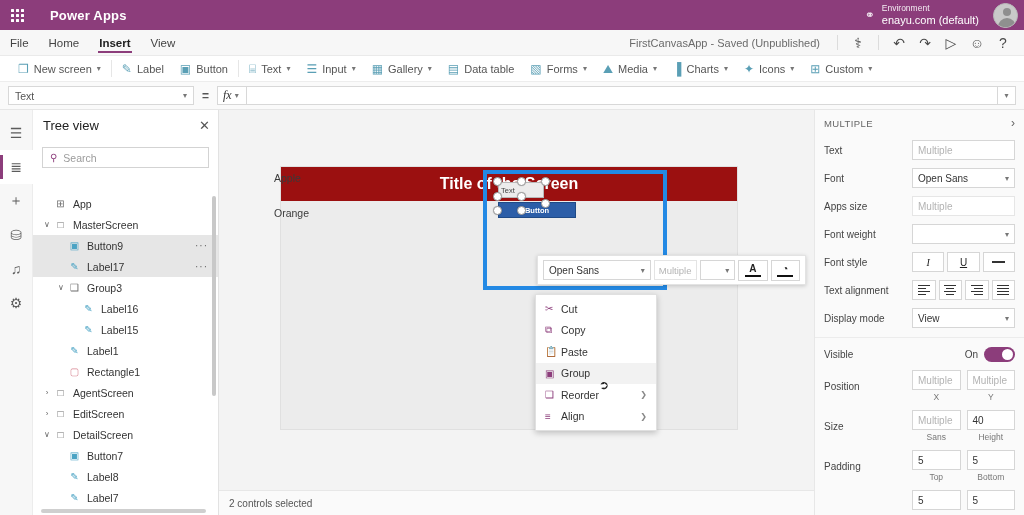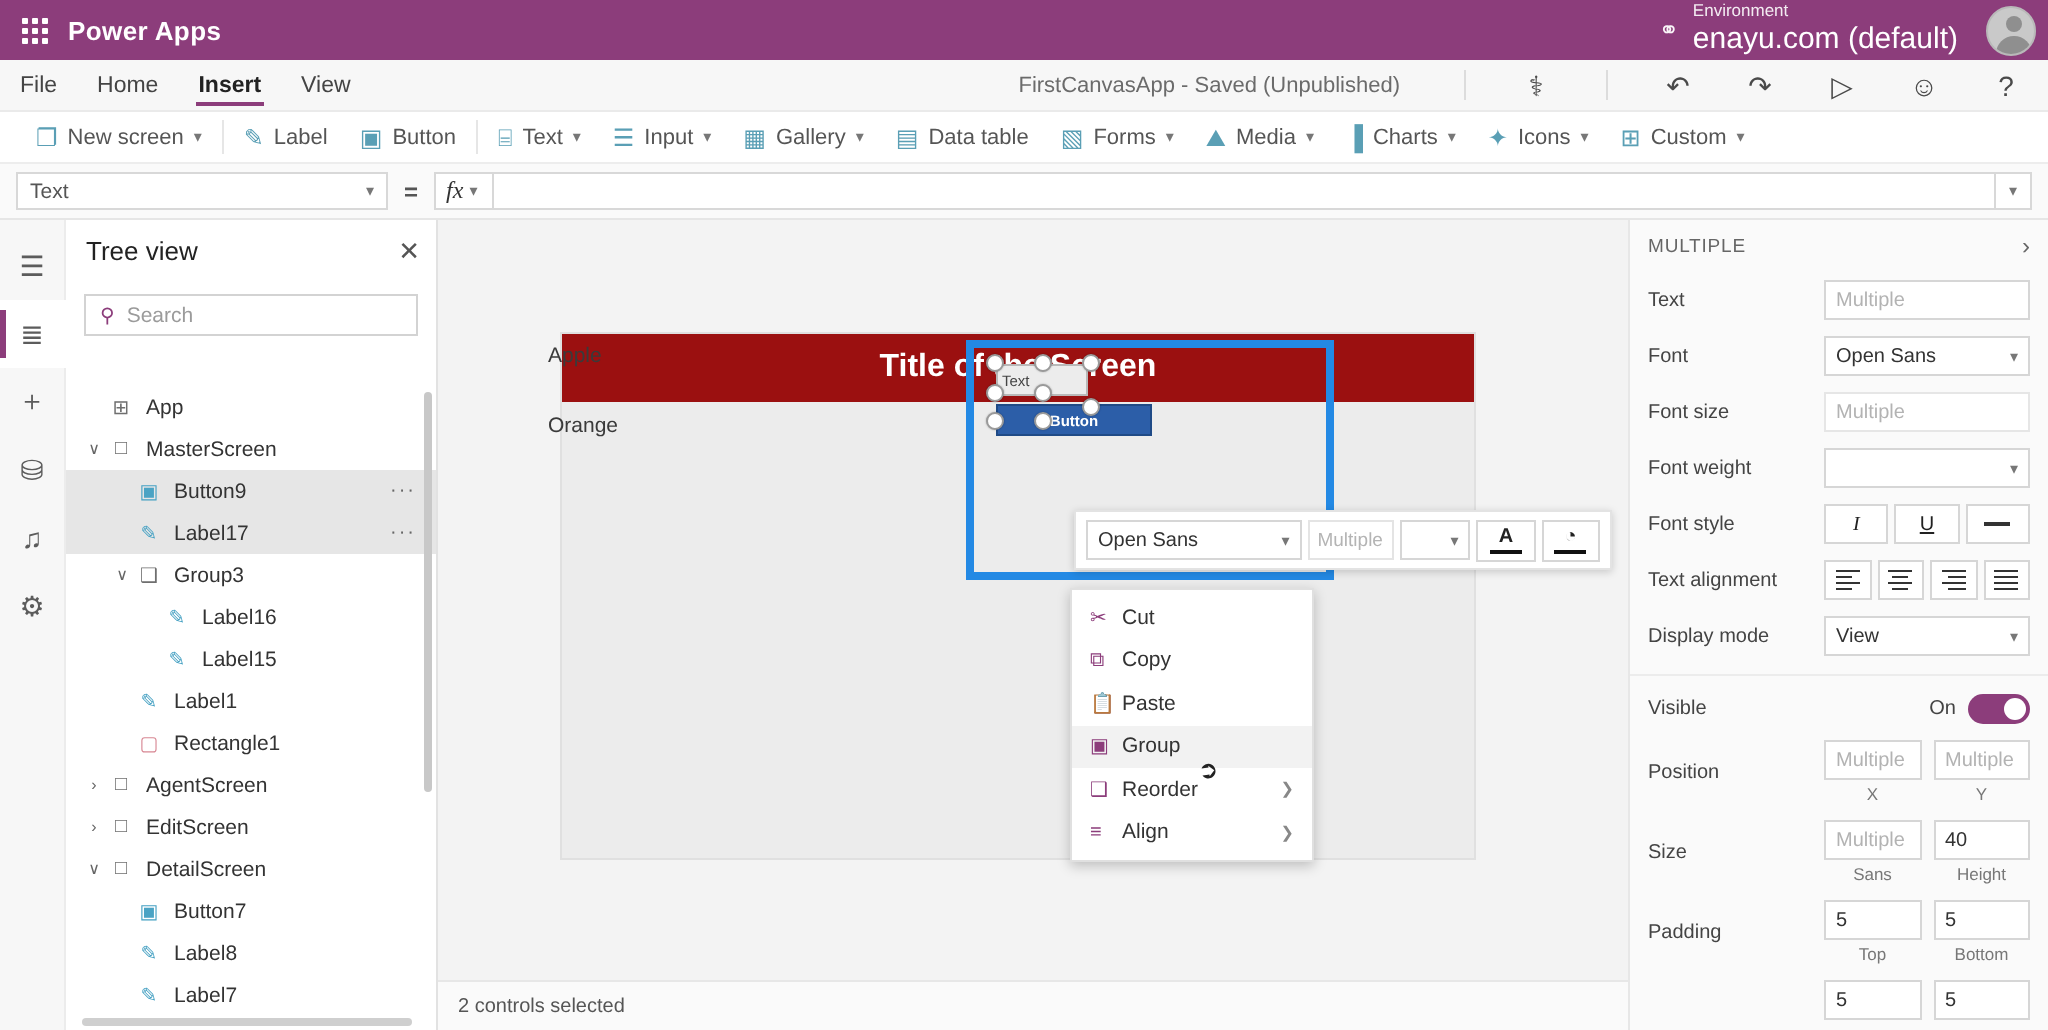--- a/index.html
+++ b/index.html
@@ -15,46 +15,46 @@
 
   
   .topbar {
     position: absolute; top: 0; left: 0; width: 1024px; height: 30px;
     background: #8C3D7B; color: #fff;
     display: flex; align-items: center;
   }
   .waffle { width: 34px; display: flex; justify-content: center; align-items: center; cursor: pointer; }
   .waffle-grid { display: grid; grid-template-columns: repeat(3, 3px); grid-template-rows: repeat(3, 3px); gap: 2px; }
   .waffle-grid i { background: #fff; width: 3px; height: 3px; display: block; border-radius: 0.5px; }
-  .brand { font-size: 13px; font-weight: bold; letter-spacing: .2px; margin-left: 0; }
+  .brand { font-size: 13px; font-weight: bold; letter-spacing: .2px; margin-left: 16px; }
   .topbar-right { margin-left: auto; display: flex; align-items: center; height: 100%; }
   .env-icon { font-size: 12px; opacity: .95; margin-right: 7px; }
   .env-block { line-height: 1.15; text-align: left; margin-right: 14px; }
   .env-label { font-size: 8.5px; opacity: .9; display: block; }
-  .env-name { font-size: 15px; display: block; }
+  .env-name { font-size: 11px; display: block; }
   .avatar {
     width: 25px; height: 25px; border-radius: 50%;
     background: #c9c9c9; margin-right: 6px; position: relative; overflow: hidden;
     border: 1px solid #b9b9b9;
   }
   .avatar::before { content: ""; position: absolute; top: 4px; left: 8.5px; width: 8px; height: 8px; border-radius: 50%; background: #8f8f8f; }
   .avatar::after { content: ""; position: absolute; top: 14px; left: 3.5px; width: 18px; height: 14px; border-radius: 9px 9px 0 0; background: #8f8f8f; }
 
   
   .menubar {
     position: absolute; top: 30px; left: 0; width: 1024px; height: 26px;
     background: #f7f7f7; border-bottom: 1px solid #eaeaea;
     display: flex; align-items: center;
   }
   .menu-item { padding: 0 10px; font-size: 11.5px; color: #444; line-height: 26px; cursor: pointer; position: relative; }
   .menu-item.active { font-weight: bold; color: #222; }
   .menu-item.active::after {
     content: ""; position: absolute; left: 9px; right: 9px; bottom: 3px; height: 2px; background: #8C3D7B;
   }
-  .cmd-right { margin-left: auto; display: flex; align-items: center; height: 100%; padding-right: 8px; gap: 15px; }
+  .cmd-right { margin-left: auto; display: flex; align-items: center; height: 100%; padding-right: 8px; }
   .savestate { color: #6b6b6b; font-size: 11px; margin-right: 10px; }
   .vdiv { width: 1px; height: 15px; background: #dcdcdc; margin: 0 7px; }
   .cmd-ico {
     width: 26px; height: 26px; display: flex; align-items: center; justify-content: center;
     color: #4a4a4a; font-size: 14px; cursor: pointer;
   }
 
   
   .ribbon {
     position: absolute; top: 56px; left: 0; width: 1024px; height: 26px;
@@ -613,21 +613,21 @@
       <span class="pfield ph">Multiple</span>
     </div>
     <div class="prow">
       <span class="plabel">Font</span>
       <span class="pfield dd">
         <span>Open Sans</span>
         <span class="cv">▾</span>
       </span>
     </div>
     <div class="prow">
-      <span class="plabel">Font size</span>
+      <span class="plabel">Apps size</span>
       <span class="pfield ph" style="border-color:#e6e6e6;">Multiple</span>
     </div>
     <div class="prow">
       <span class="plabel">Font weight</span>
       <span class="pfield dd">
         <span></span>
         <span class="cv">▾</span>
       </span>
     </div>
     <div class="prow">

